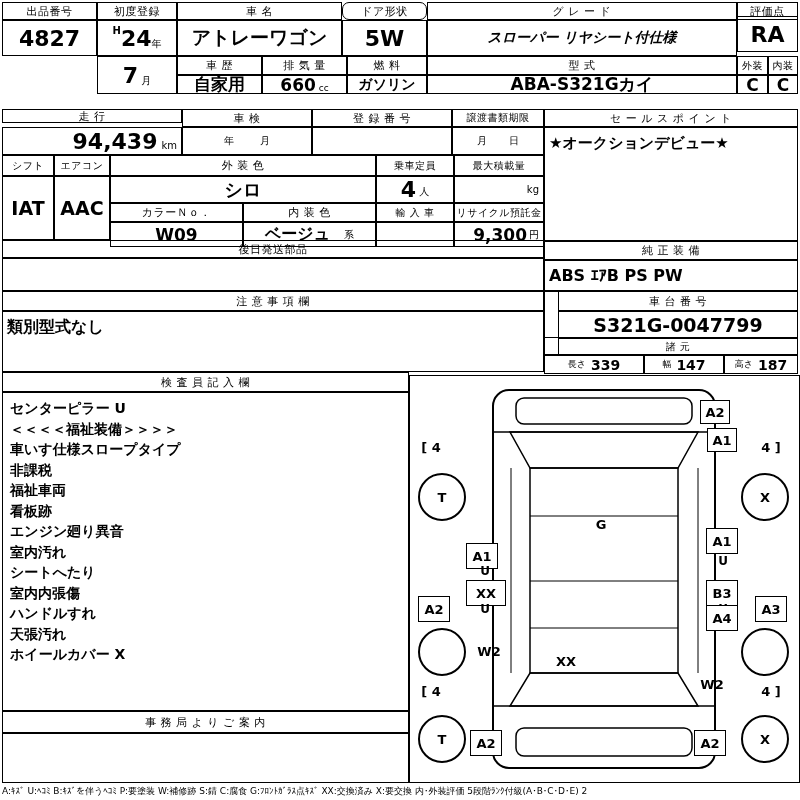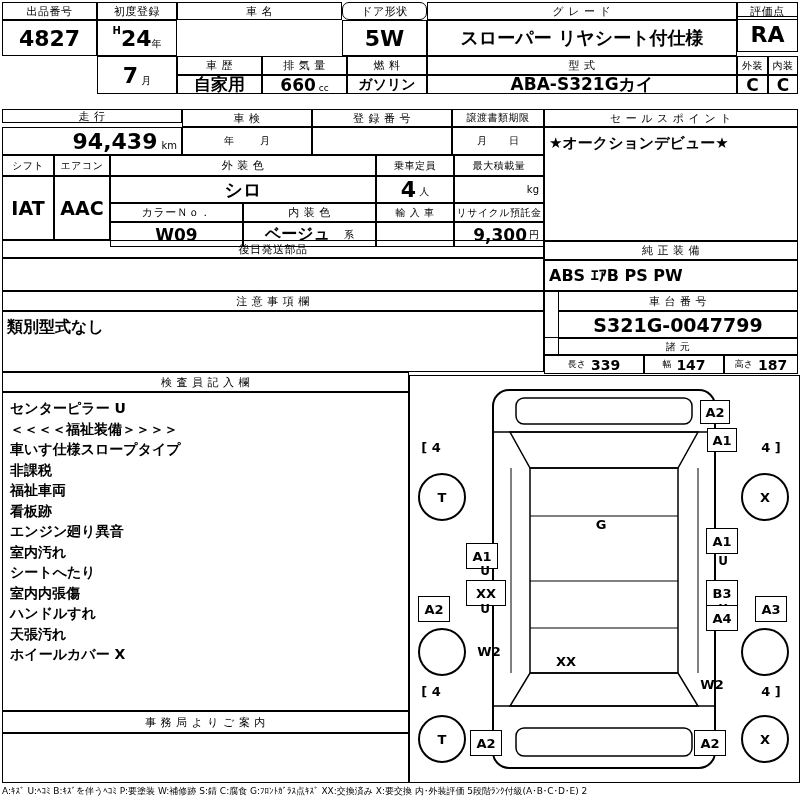--- a/index.html
+++ b/index.html
@@ -52,26 +52,27 @@
   <div class="cell valbig" style="left:2px;top:20px;width:95px;height:36px;">4827</div>
 
   <div class="cell lbl" style="left:97px;top:2px;width:80px;height:18px;">初度登録</div>
   <div class="cell" style="left:97px;top:20px;width:80px;height:36px;">
     <span class="sub" style="font-weight:bold;align-self:flex-start;margin-top:4px;">H</span>
     <span class="valbig">24</span>
     <span class="sub" style="align-self:flex-end;margin-bottom:4px;">年</span>
   </div>
 
   <div class="cell lbl" style="left:177px;top:2px;width:165px;height:18px;">車 名</div>
+  <div class="cell val" style="left:177px;top:20px;width:165px;height:36px;font-size:19px;">アトレーワゴン</div>
 
   <div class="cell lbl" style="left:342px;top:2px;width:85px;height:18px;border-radius:7px;">ドア形状</div>
   <div class="cell valbig" style="left:342px;top:20px;width:85px;height:36px;">5W</div>
 
   <div class="cell lbl" style="left:427px;top:2px;width:310px;height:18px;">グ レ ー ド</div>
-  <div class="cell val" style="left:427px;top:20px;width:310px;height:36px;font-size:18px;">スローパー  リヤシート付仕様</div>
+  <div class="cell val" style="left:427px;top:20px;width:310px;height:36px;font-size:14px;font-style:italic;">スローパー  リヤシート付仕様</div>
 
   <div class="cell lbl" style="left:737px;top:2px;width:61px;height:18px;">評価点</div>
   <div class="cell valbig" style="left:737px;top:16px;width:61px;height:36px;">RA</div>
 
   <div class="cell nb" style="left:2px;top:56px;width:95px;height:38px;"></div>
   <div class="cell" style="left:97px;top:56px;width:80px;height:38px;">
     <span class="valbig">7</span>
     <span class="sub" style="align-self:flex-end;margin-bottom:5px;margin-left:3px;">月</span>
   </div>
 

